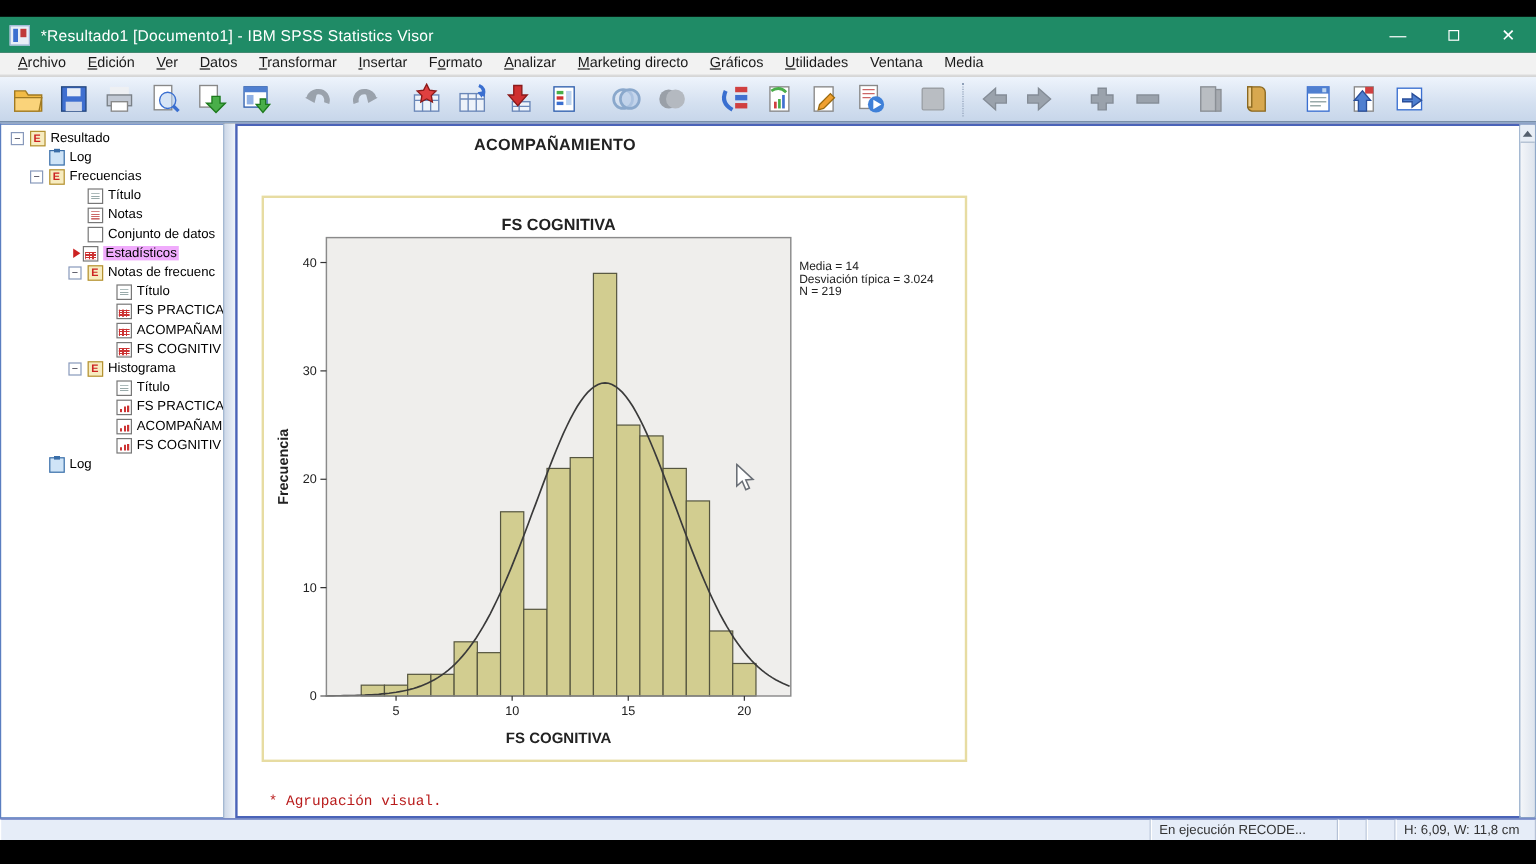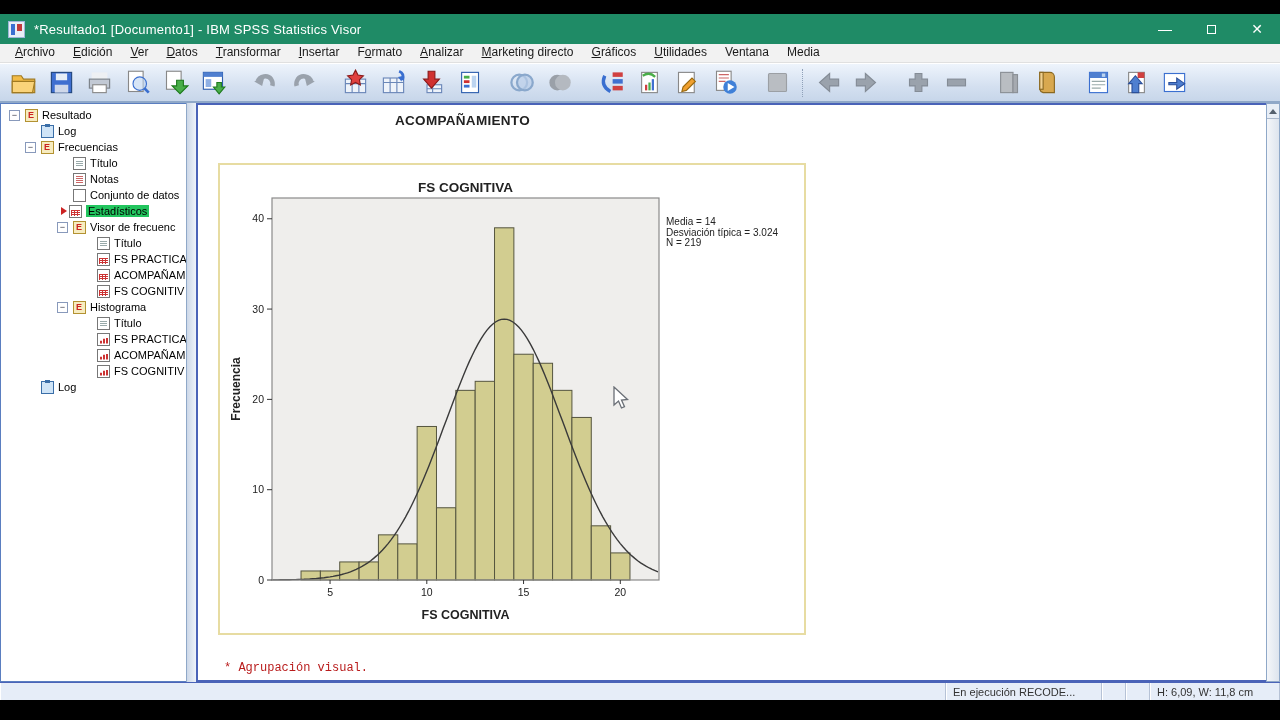--- a/index.html
+++ b/index.html
@@ -66,21 +66,21 @@
   .ticon.notes:after { content:""; position:absolute; left:2px; top:2px; width:7px; height:7px;
               background:repeating-linear-gradient(#c66 0 1px, transparent 1px 2px); }
   .ticon.table:after { content:""; position:absolute; left:1px; bottom:1px; width:9px; height:6px;
               background:repeating-linear-gradient(90deg,#c33 0 1px, transparent 1px 3px),
                          repeating-linear-gradient(#c33 0 1px, transparent 1px 2px); }
   .ticon.chart:after { content:""; position:absolute; left:2px; bottom:1px; width:8px; height:6px;
               background:linear-gradient(90deg,#c33 0 2px, transparent 2px 3px, #c33 3px 5px, transparent 5px 6px, #c33 6px 8px);
               clip-path:polygon(0 55%,33% 55%,33% 20%,66% 20%,66% 0,100% 0,100% 100%,0 100%); }
   .cur-arrow { width:0; height:0; border-left:6px solid #c22; border-top:4px solid transparent;
                border-bottom:4px solid transparent; margin:0 2px 0 -12px; flex:0 0 auto; }
-  .sel .tlabel { background:#22c55e; padding:0 2px; }
+  .sel .tlabel { background:#f0abfc; padding:0 2px; }
 
   
   #splitter { position:absolute; left:186px; top:0; width:10px; height:579px;
               background:linear-gradient(90deg,#cdd8e8,#eef3fa); border-left:1px solid #8fa8c8; }
 
   
   #content { position:absolute; left:196px; top:0; width:1194px; height:579px; background:#fff;
              border:2px solid #4a63b8; overflow:hidden; }
   #heading { position:absolute; left:197px; top:8px; font-size:13.5px; font-weight:bold; color:#222;
              letter-spacing:.3px; }
@@ -374,21 +374,21 @@
         </div>
     <div class="trow lvl2 sel">
           <span class="tspacer"></span>
           <span class="cur-arrow"></span>
           <span class="ticon table"></span>
           <span class="tlabel">Estadísticos</span>
         </div>
     <div class="trow lvl2">
           <span class="expander">−</span>
           <span class="ticon book"></span>
-          <span class="tlabel">Visor de frecuenc</span>
+          <span class="tlabel">Notas de frecuenc</span>
         </div>
     <div class="trow lvl3">
           <span class="tspacer"></span>
           <span class="ticon title"></span>
           <span class="tlabel">Título</span>
         </div>
     <div class="trow lvl3">
           <span class="tspacer"></span>
           <span class="ticon table"></span>
           <span class="tlabel">FS PRACTICA</span>
@@ -493,21 +493,21 @@
   <div id="vscroll">
     <div class="sb-up"></div>
   </div>
 </div>
 
 <div id="statusbar">
   <div class="sb-cell sb-fill"></div>
   <div class="sb-cell" style="width:156px">En ejecución RECODE...</div>
   <div class="sb-cell" style="width:24px"></div>
   <div class="sb-cell" style="width:24px"></div>
-  <div class="sb-cell" style="width:130px">H: 6,09, W: 11,8 cm</div>
+  <div class="sb-cell" style="width:117px">H: 6,09, W: 11,8 cm</div>
 </div>
 
 <div id="lb-bottom" class="letterbox"></div>
 
 <svg id="cursor" viewBox="0 0 22 24">
   <path d="M4 1 L4 19 L8.5 15 L11.5 22 L14.5 20.7 L11.5 14 L17.5 13.5 Z" fill="#fff" stroke="#6a6f76" stroke-width="1.3"></path>
 </svg>
 
 </div>
 

